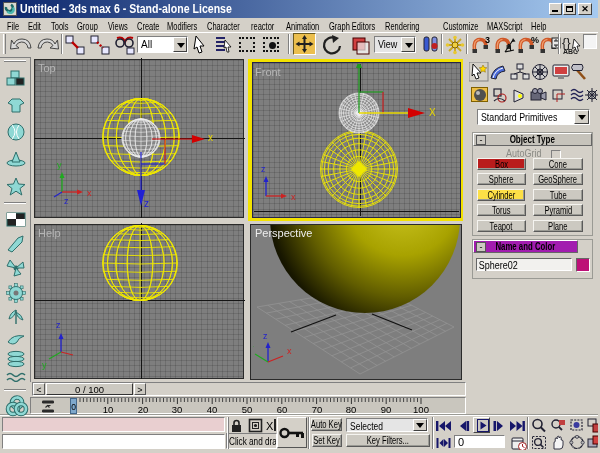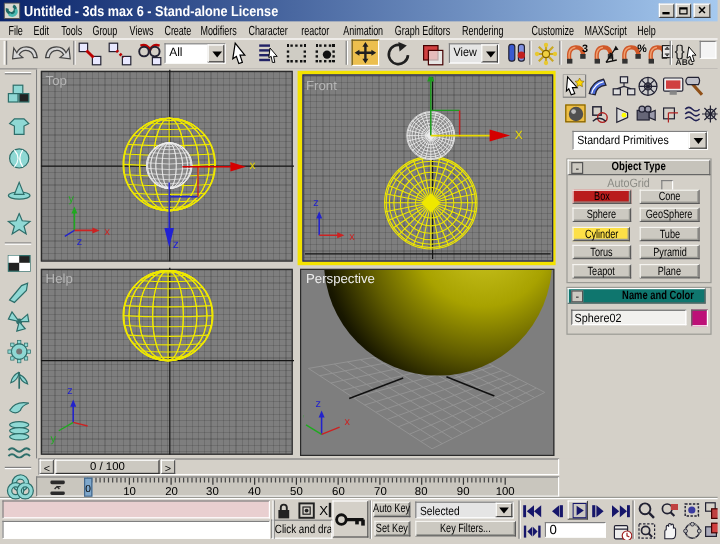--- a/index.html
+++ b/index.html
@@ -526,21 +526,21 @@
 <div style="position:absolute;left:533px;top:204px;width:50px;height:12px;background:#ccc9c1;border:1px solid;border-color:#f5f4f0 #5a5a5a #5a5a5a #f5f4f0;box-shadow:inset -1px -1px 0 #9a9a94;display:flex;align-items:flex-start;justify-content:center;font-size:10px;color:#000">
     <span style="transform:scaleX(0.76);white-space:nowrap">Pyramid</span>
   </div>
 <div style="position:absolute;left:477px;top:220px;width:49px;height:12px;background:#ccc9c1;border:1px solid;border-color:#f5f4f0 #5a5a5a #5a5a5a #f5f4f0;box-shadow:inset -1px -1px 0 #9a9a94;display:flex;align-items:center;justify-content:center;font-size:10px;color:#000">
     <span style="transform:scaleX(0.76);white-space:nowrap">Teapot</span>
   </div>
 <div style="position:absolute;left:533px;top:220px;width:50px;height:12px;background:#ccc9c1;border:1px solid;border-color:#f5f4f0 #5a5a5a #5a5a5a #f5f4f0;box-shadow:inset -1px -1px 0 #9a9a94;display:flex;align-items:center;justify-content:center;font-size:10px;color:#000">
     <span style="transform:scaleX(0.76);white-space:nowrap">Plane</span>
   </div>
 <div style="position:absolute;left:472px;top:239px;width:121px;height:40px;border:1px solid #9a9a94"></div>
-<div style="position:absolute;left:473px;top:240px;width:115px;height:13px;background:#0f766e;border:1px solid;border-color:#fff #666 #666 #fff;font-size:10px;display:flex;align-items:center;justify-content:flex-end">
+<div style="position:absolute;left:473px;top:240px;width:105px;height:13px;background:#a21caf;border:1px solid;border-color:#fff #666 #666 #fff;font-size:10px;display:flex;align-items:center;justify-content:center">
     <span style="transform:scaleX(0.78);white-space:nowrap;font-weight:bold">Name and Color</span>
   </div>
 <div style="position:absolute;left:476px;top:242px;width:10px;height:10px;background:#ccc9c1;border:1px solid #555;font-size:9px;line-height:8px;text-align:center">-</div>
 <div style="position:absolute;left:476px;top:258px;width:96px;height:13px;background:#f2f1ee;border:1px solid;border-color:#666 #fff #fff #666;font-size:10px;line-height:13px"><span style="display:inline-block;transform:scaleX(0.9);transform-origin:0 0;padding-left:2px">Sphere02</span></div>
 <div style="position:absolute;left:576px;top:258px;width:14px;height:14px;background:#bd1077;border:1px solid;border-color:#666 #fff #fff #666"></div>
 
 <div style="position:absolute;left:0;top:382px;width:600px;height:71px;background:#d4d0c8"></div>
 <div style="position:absolute;left:32px;top:382px;width:434px;height:14px;background:#d4d0c8;border:1px solid;border-color:#808080 #fff #fff #808080"></div>
 <div style="position:absolute;left:33px;top:383px;width:12px;height:12px;background:#ccc9c1;border:1px solid;border-color:#fff #555 #555 #fff;font-size:9px;color:#000;text-align:center;line-height:12px">&lt;</div>
 <div style="position:absolute;left:46px;top:383px;width:87px;height:12px;background:#ccc9c1;border:1px solid;border-color:#fff #333 #333 #fff;font-size:9.5px;text-align:center;line-height:12px;color:#000">0 / 100</div>

